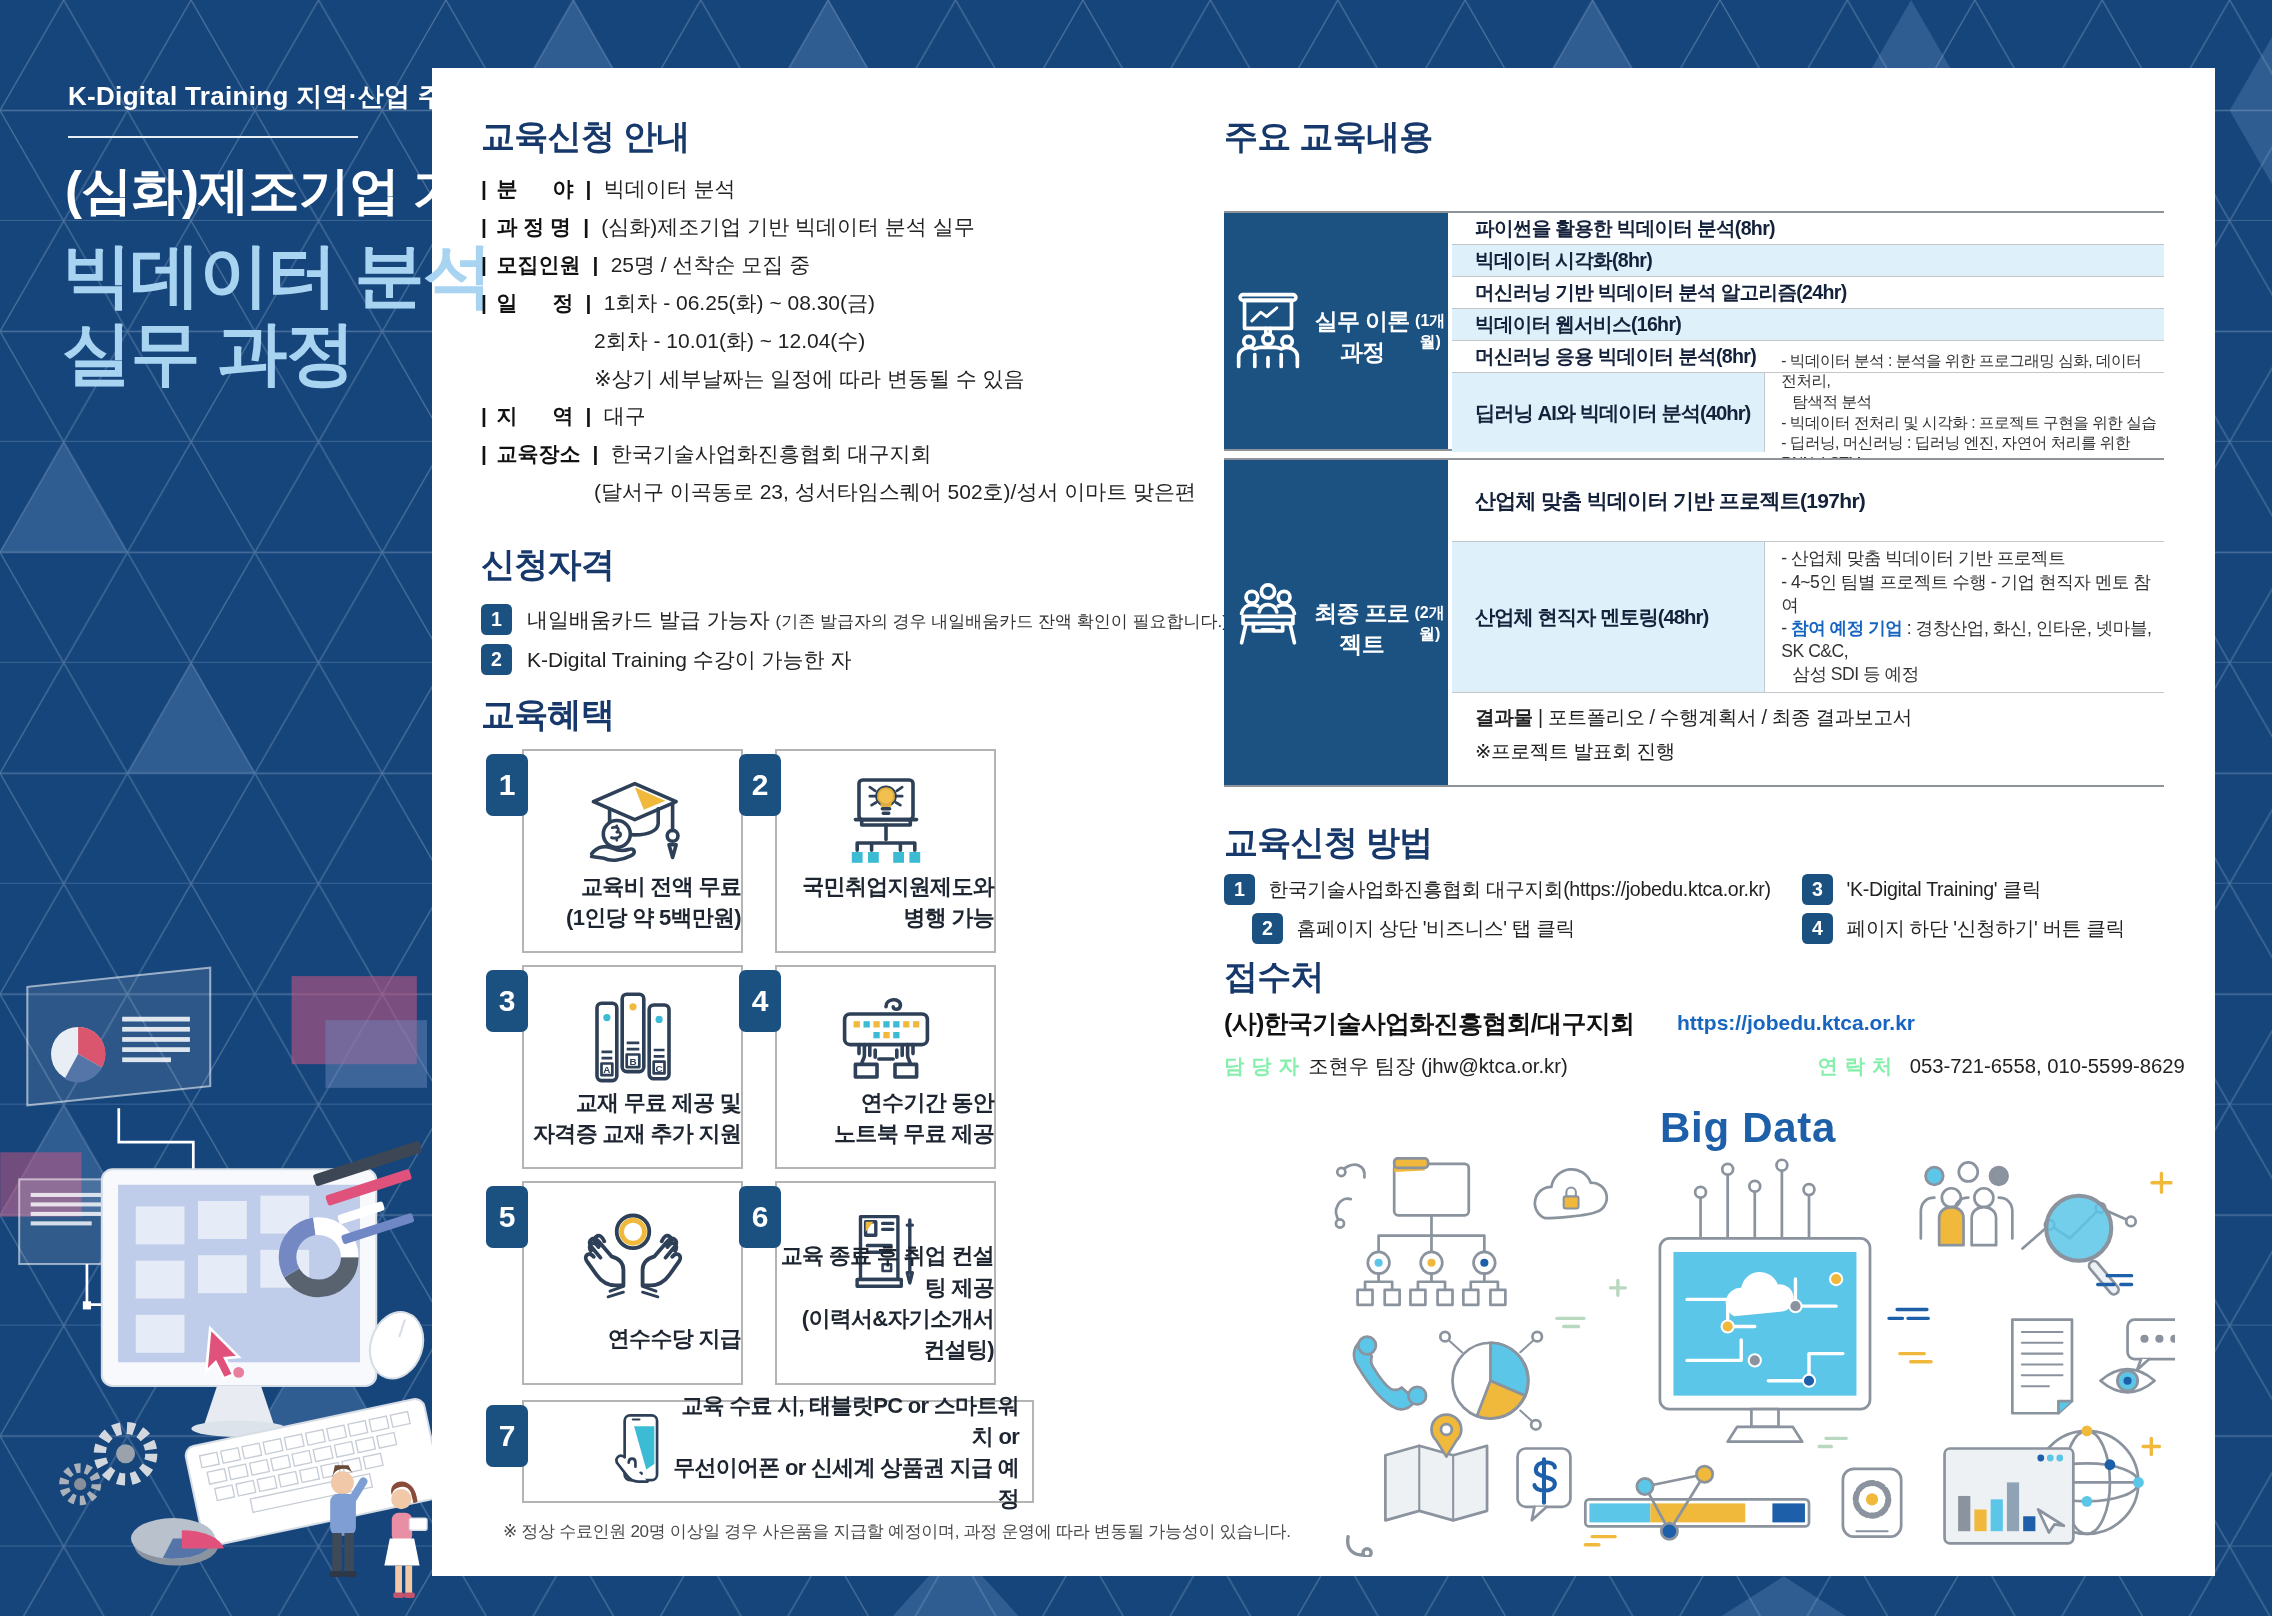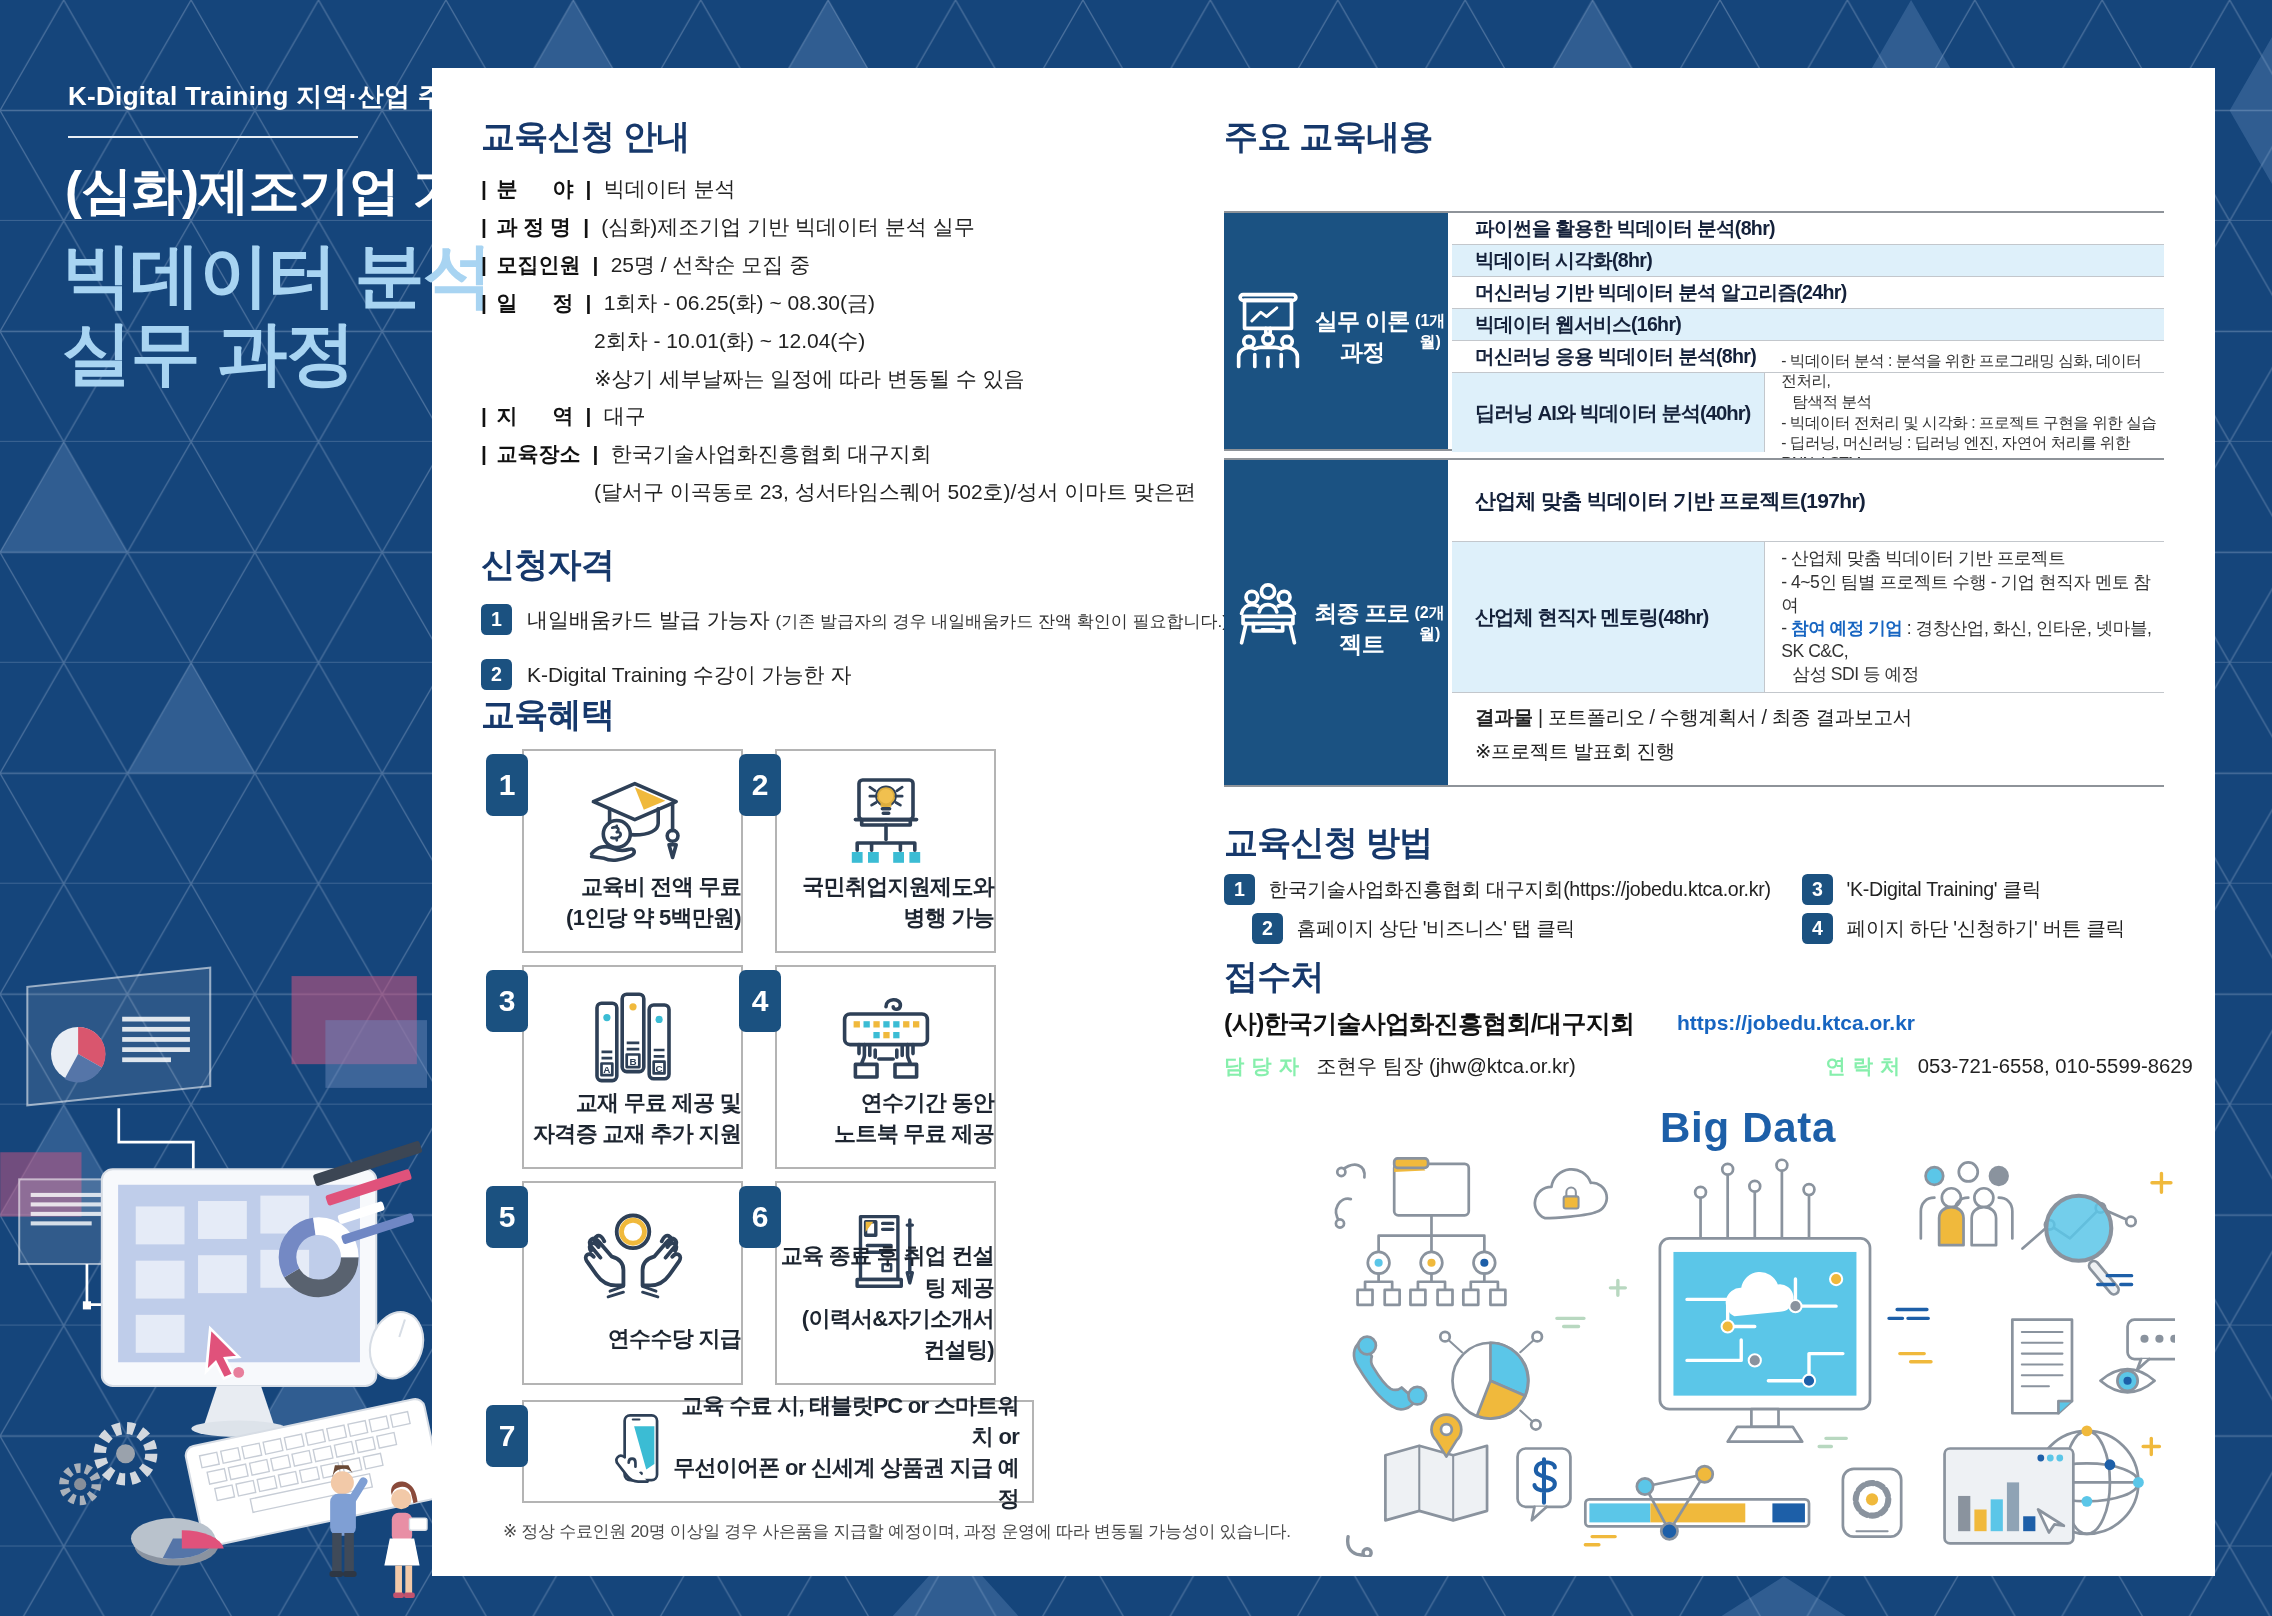--- a/index.html
+++ b/index.html
@@ -137,21 +137,21 @@
   </div>
   <div class="info-row" style="top:440px;">
     <span class="bar">|</span><span class="info-label">교육장소</span><span class="bar2">|</span><span class="info-val">한국기술사업화진흥협회 대구지회</span>
   </div>
   <div class="info-cont" style="left:594px;top:478px;">(달서구 이곡동로 23, 성서타임스퀘어 502호)/성서 이마트 맞은편</div>
 
   <div class="sec-h" style="left:481px;top:542px;">신청자격</div>
   <div class="q-item" style="top:604px;">
     <span class="num-badge">1</span><span class="txt"><span>내일배움카드 발급 가능자</span> <span class="q-note">(기존 발급자의 경우 내일배움카드 잔액 확인이 필요합니다.)</span></span>
   </div>
-  <div class="q-item" style="top:659px;">
+  <div class="q-item" style="top:644px;">
     <span class="num-badge">2</span><span class="txt">K-Digital Training 수강이 가능한 자</span>
   </div>
 
   <div class="sec-h" style="left:481px;top:692px;">교육혜택</div>
 
   <div class="card" style="left:522px;top:749px;">
     <div class="card-num">1</div>
     <div class="card-icon">
       <svg width="108" height="108" viewBox="0 0 120 120" fill="none" stroke="#2e4057" stroke-width="4" stroke-linejoin="round" stroke-linecap="round">
         <polygon points="62,14 108,34 62,54 16,34" fill="#fff"></polygon>
@@ -392,21 +392,21 @@
   </div>
   <div class="step" style="left:1802px;top:913px;">
     <span class="num-badge">4</span><span class="txt">페이지 하단 '신청하기' 버튼 클릭</span>
   </div>
 
   <div class="sec-h" style="left:1224px;top:954px;">접수처</div>
   <div class="contact-org">(사)한국기술사업화진흥협회/대구지회</div>
   <div class="contact-url">https://jobedu.ktca.or.kr</div>
   <div class="contact-line">
     <span class="c-label">담 당 자</span>
-    <span style="margin-left:11px;">조현우 팀장 (jhw@ktca.or.kr)</span>
+    <span style="margin-left:3px;">조현우 팀장 (jhw@ktca.or.kr)</span>
     <span class="c-label" style="margin-left:244px;">연 락 처</span>
     <span style="margin-left:11px;">053-721-6558, 010-5599-8629</span>
   </div>
 
   <div class="bigdata-wrap">
     <div class="bigdata-title">Big Data</div>
     <svg width="854" height="400" viewBox="0 0 1260 590" style="position:absolute;top:53px;left:0;" fill="none" stroke="#8a939e" stroke-width="4" stroke-linejoin="round" stroke-linecap="round">
 
       <g>
         <rect x="108" y="10" width="110" height="76" rx="6" fill="#fff"></rect>

